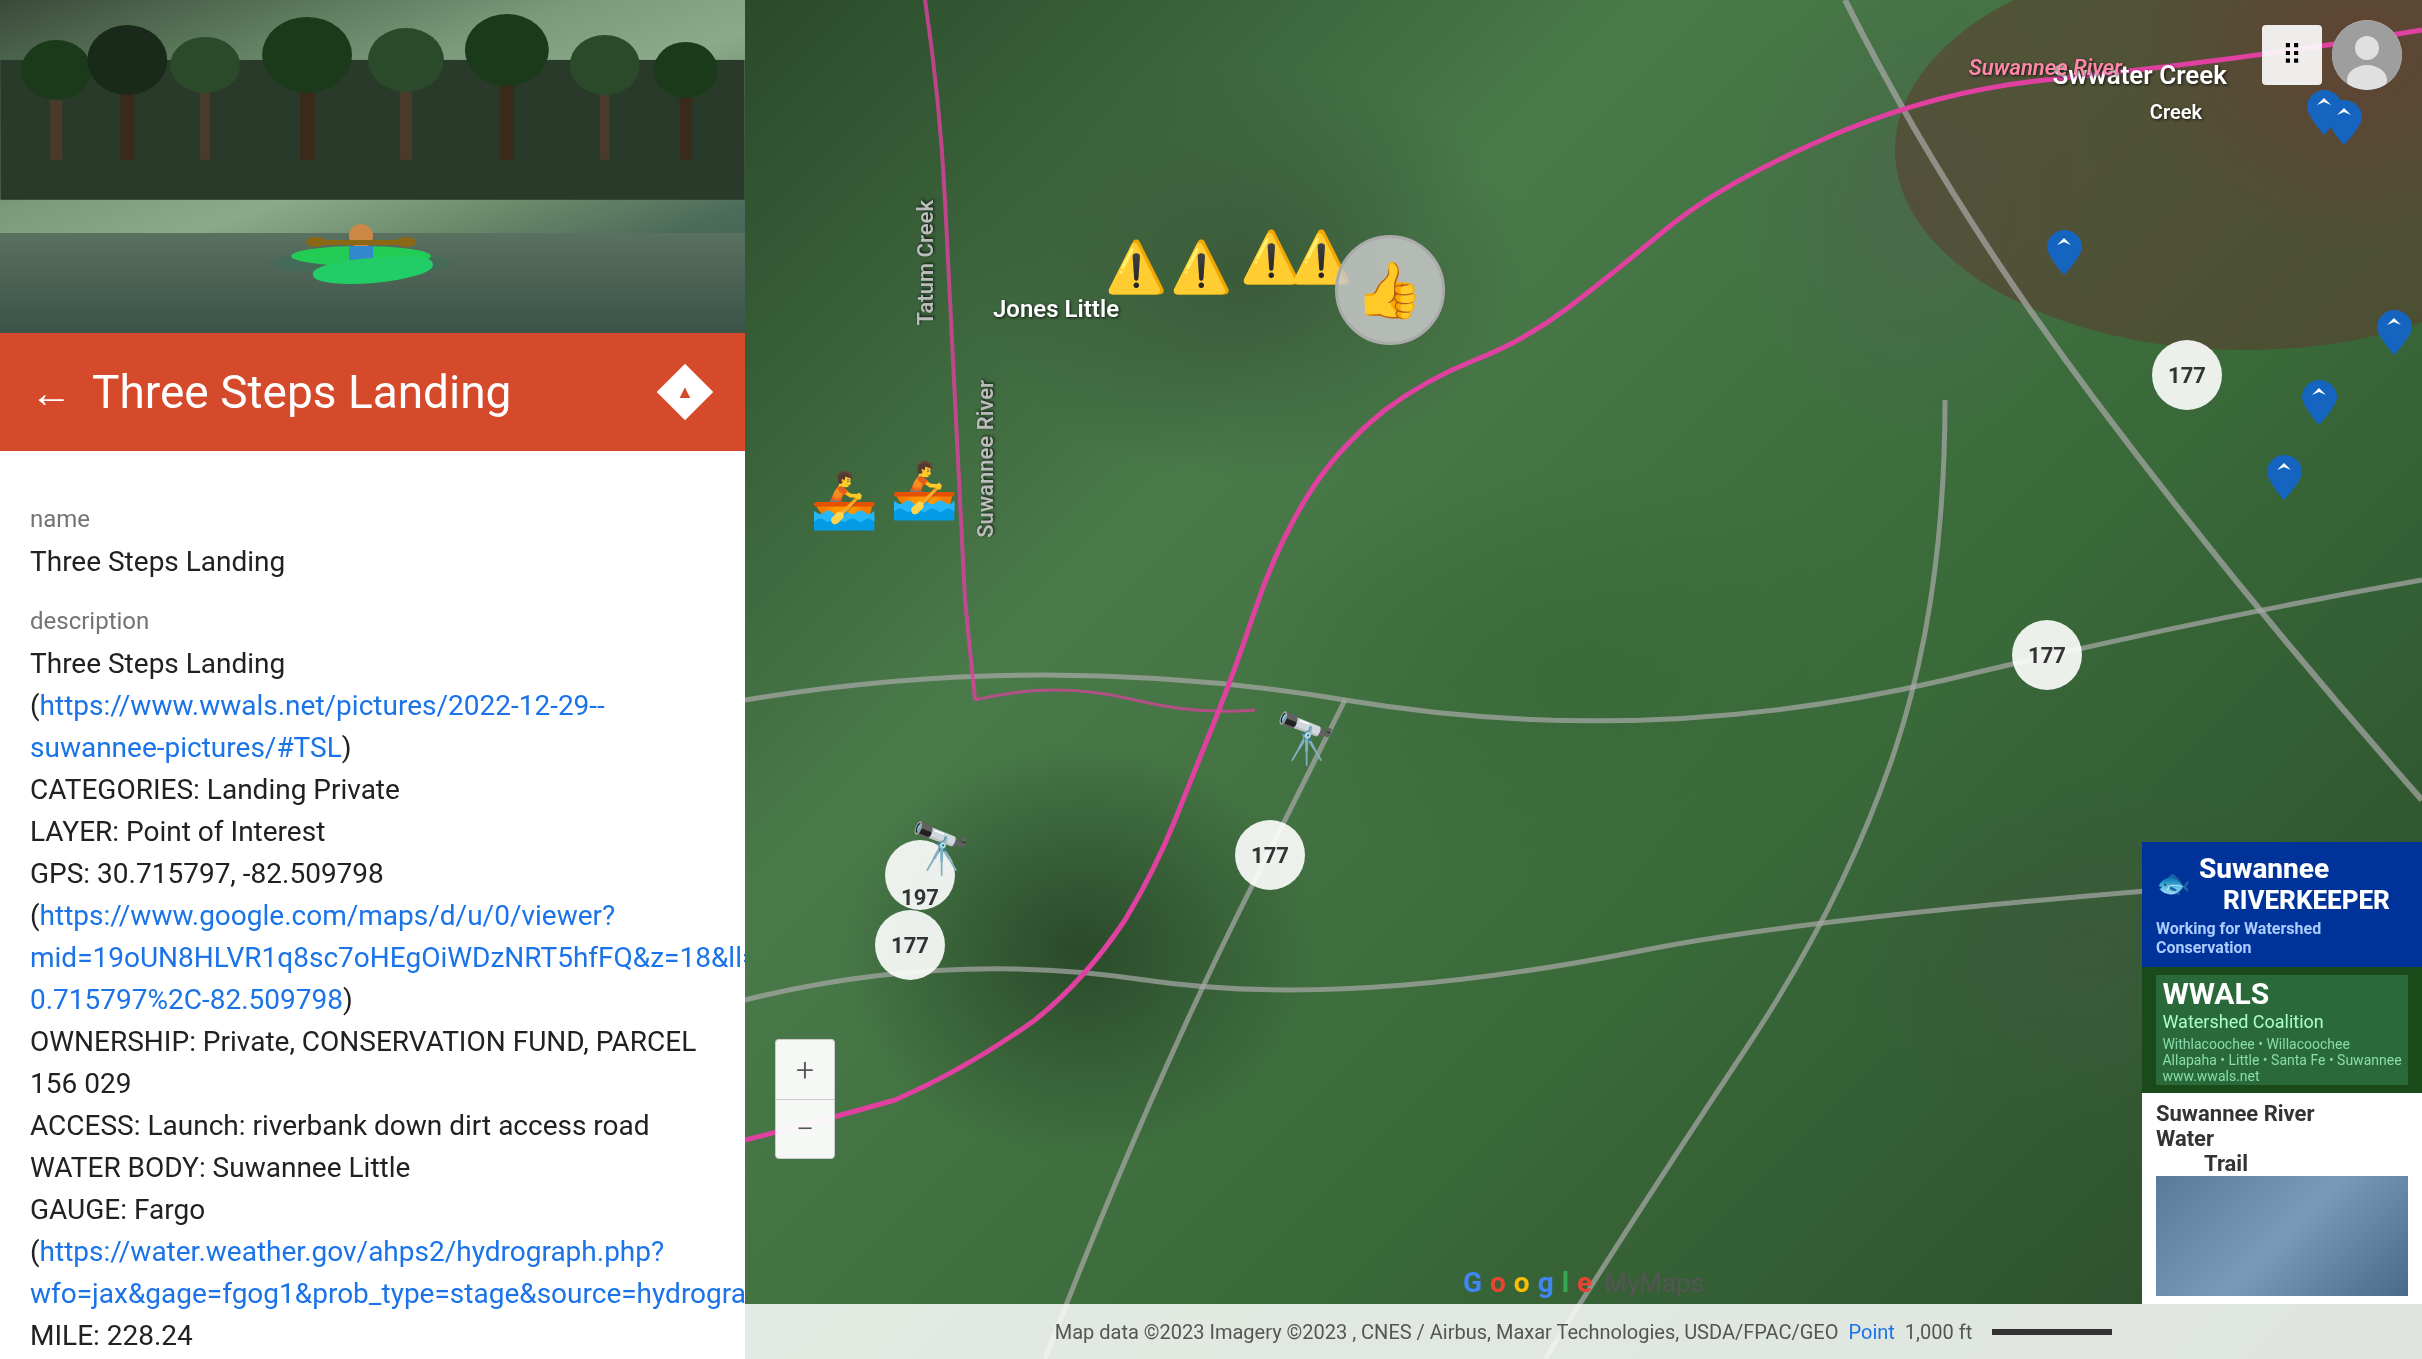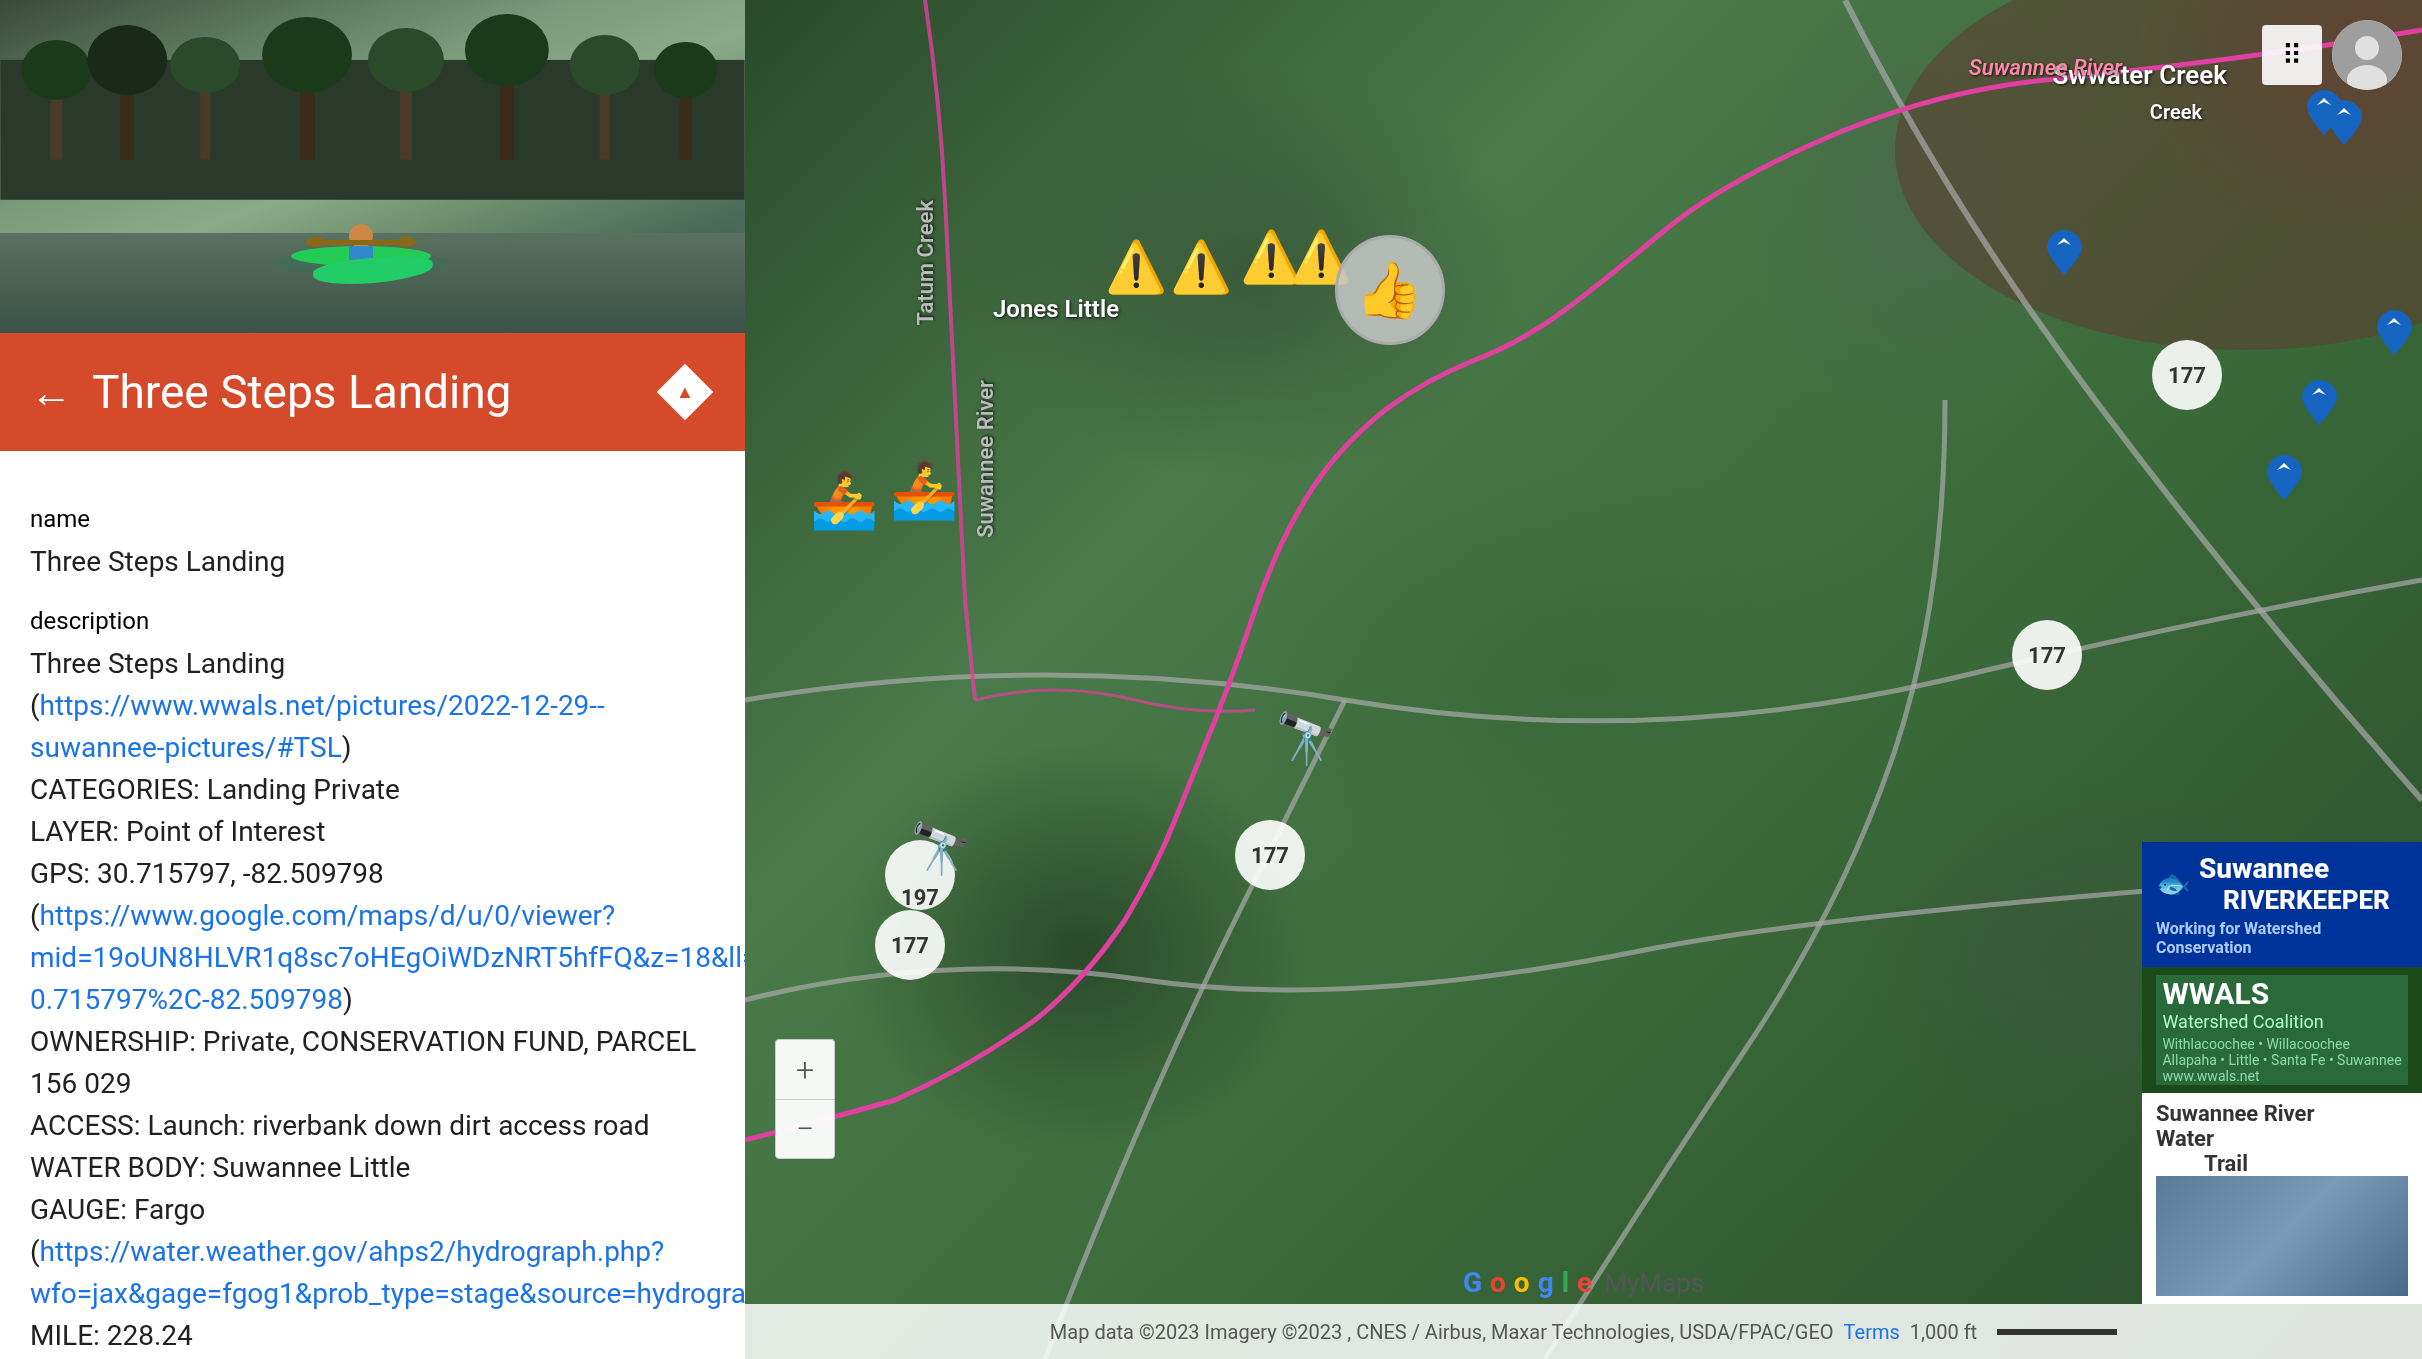--- a/index.html
+++ b/index.html
@@ -139,21 +139,21 @@
       flex: 1;
       overflow-y: auto;
       padding: 30px 30px;
       font-size: 28px;
       line-height: 1.5;
       color: #212121;
     }
 
     .field-label {
       font-size: 24px;
-      color: #000000;
+      color: #737373;
       margin-bottom: 4px;
       margin-top: 20px;
     }
 
     .field-value {
       font-size: 28px;
       color: #212121;
       line-height: 1.5;
     }
 
@@ -748,21 +748,21 @@
       <div class="rk-trail">
         <div style="font-size:22px;font-weight:bold;">Suwannee River</div>
         <div style="font-size:22px;font-weight:bold;">Water</div>
         <div style="font-size:22px;font-weight:bold;margin-left:48px;">Trail</div>
         <div class="rk-trail-map"></div>
       </div>
     </div>
 
     <div class="map-attribution">
       <span>Map data ©2023 Imagery ©2023 , CNES / Airbus, Maxar Technologies, USDA/FPAC/GEO</span>
-      <a class="attribution-link" href="#">Terms</a>
+      <a class="attribution-link" href="#">Point</a>
       <span>1,000 ft</span>
       <span class="scale-bar"></span>
     </div>
 
     <div style="position:absolute;bottom:60px;left:50%;transform:translateX(-50%);display:flex;align-items:center;gap:8px;pointer-events:none;">
       <span style="color:#4285F4;font-size:28px;font-weight:bold;">G</span>
         <span style="color:#EA4335;font-size:28px;font-weight:bold;">o</span>
         <span style="color:#FBBC04;font-size:28px;font-weight:bold;">o</span>
         <span style="color:#4285F4;font-size:28px;font-weight:bold;">g</span>
         <span style="color:#34A853;font-size:28px;font-weight:bold;">l</span>

